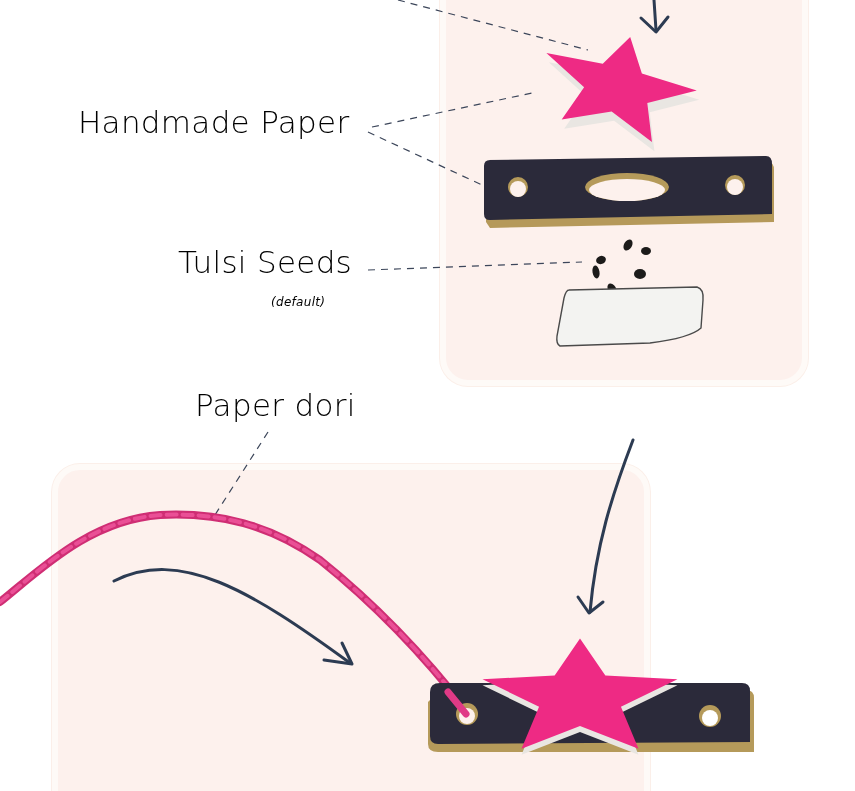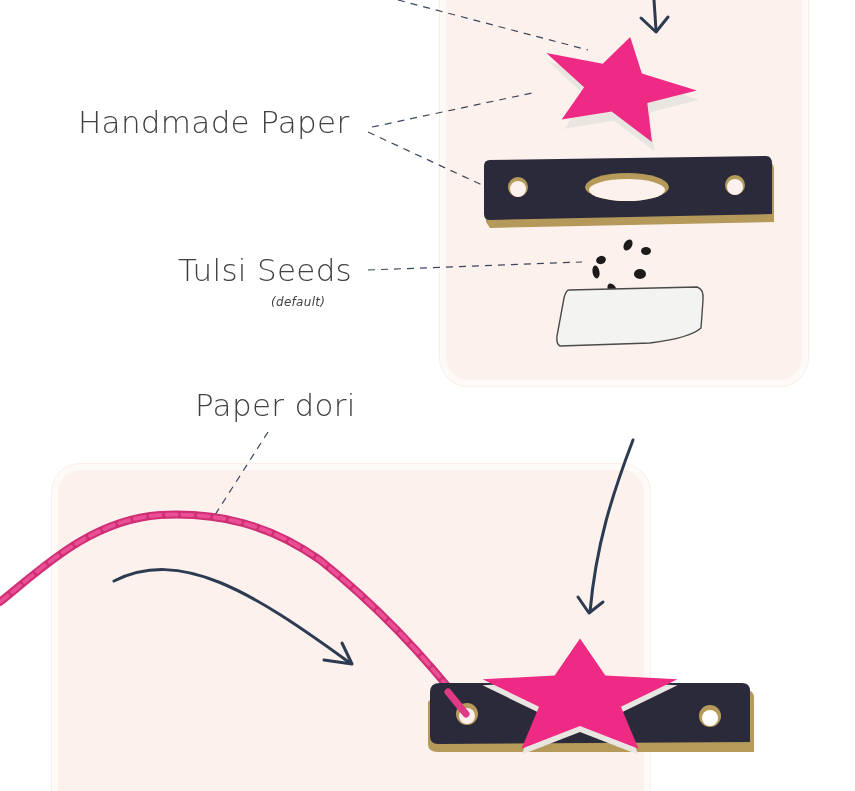--- a/index.html
+++ b/index.html
@@ -12,25 +12,25 @@
   .panel {
     position: absolute;
     background: #fdf1ed;
     border: 6px solid #fefaf7;
     box-shadow: 0 0 0 1px #fbefe9;
     border-radius: 28px;
   }
   #panel-top { left: 440px; top: -40px; width: 356px; height: 414px; }
   #panel-bottom { left: 52px; top: 464px; width: 586px; height: 360px; }
   .label {
-    position: absolute; font-weight: 300; color: #404040; white-space: nowrap;
+    position: absolute; font-weight: 300; color: #000000; white-space: nowrap;
     letter-spacing: 0.3px;
   }
   #label-handmade { left: 78px; top: 104px; font-size: 31px; }
-  #label-tulsi { left: 178px; top: 244px; font-size: 31px; margin-top: 8px; }
+  #label-tulsi { left: 178px; top: 244px; font-size: 31px; }
   #label-default { left: 271px; top: 295px; font-size: 12px; font-style: italic; }
   #label-dori { left: 195px; top: 387px; font-size: 31px; text-align: right; }
   svg.overlay { position: absolute; left: 0; top: 0; }
 </style>
 </head>
 <body>
 
 <div class="panel" id="panel-top"></div>
 <div class="panel" id="panel-bottom"></div>
 

